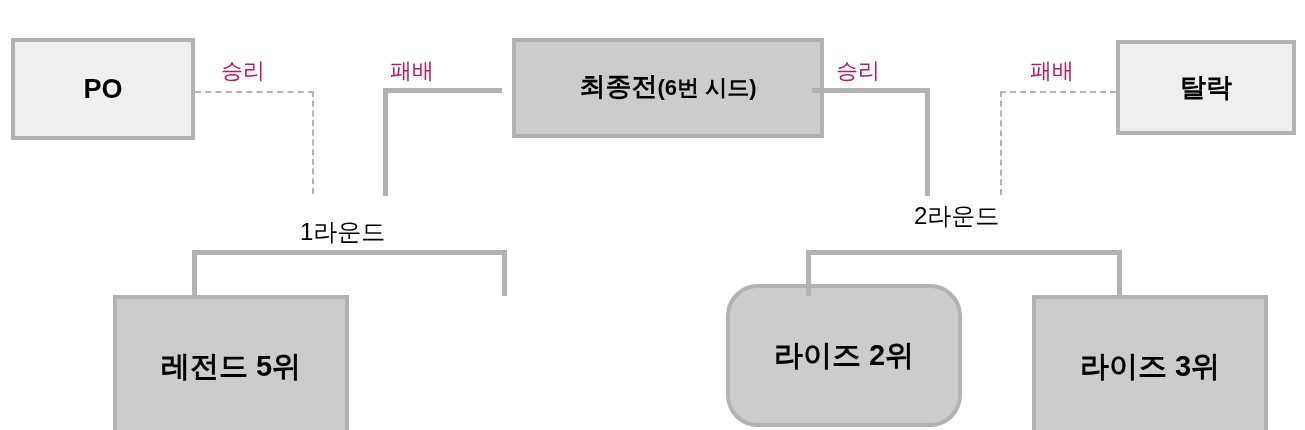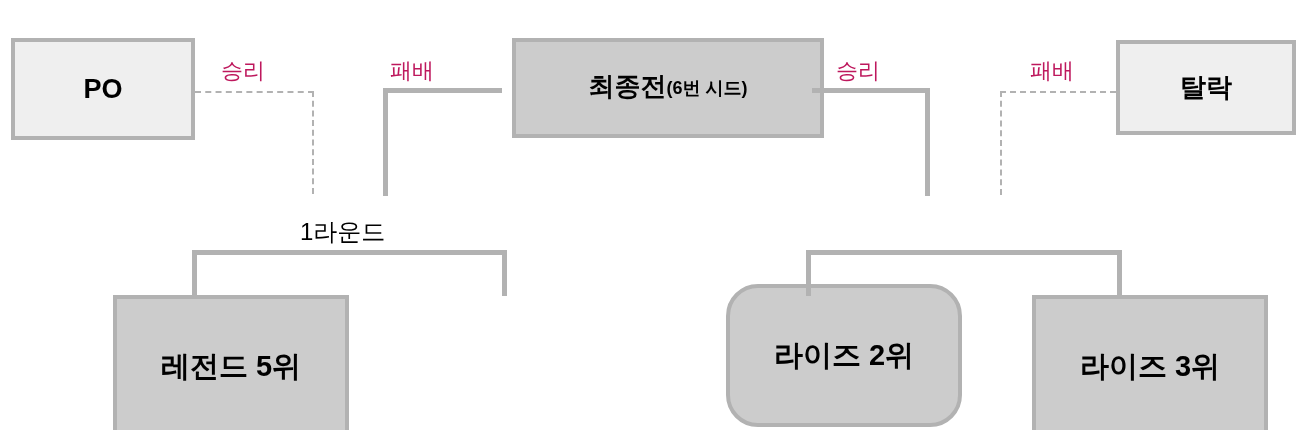--- a/index.html
+++ b/index.html
@@ -41,21 +41,21 @@
     font-weight: bold;
   }
 
   
   #node-po       { left: 11px;   top: 38px;  width: 184px; height: 102px; }
   #node-po .title{ font-size: 27px; }
   #node-po .sub  { font-size: 27px; }
 
   #node-final        { left: 512px; top: 38px; width: 312px; height: 100px; }
   #node-final .title { font-size: 26px; margin-bottom: 2px; }
-  #node-final .sub   { font-size: 18px; }
+  #node-final .sub   { font-size: 22px; }
 
   #node-out        { left: 1116px; top: 40px; width: 180px; height: 95px; align-items: center; }
   #node-out .title { font-size: 26px; }
 
   .team { height: 143px; margin-left: 36px; }
   .team .title { font-size: 29px; font-weight: bold; }
   #team-1 { left: 77px;  top: 295px; width: 236px; }
   #team-2 { left: 381px; top: 295px; width: 236px; }
   #team-3 { left: 690px; top: 284px; width: 236px; border-radius: 32px; }
   #team-4 { left: 996px; top: 295px; width: 236px; }
@@ -150,14 +150,15 @@
   <div class="edge-label" style="left:221px; top:56px;">승리</div>
 
   <div class="edge-label" style="left:390px; top:56px;">패배</div>
 
   <div class="edge-label" style="left:836px; top:56px;">승리</div>
 
   <div class="edge-label" style="left:1030px; top:56px;">패배</div>
 
   <div class="round-label" style="left:300px; top:216px;">1라운드</div>
 
+  <div class="round-label" style="left:914px; top:200px;">2라운드</div>
 
 </div>
 
 </body></html>

